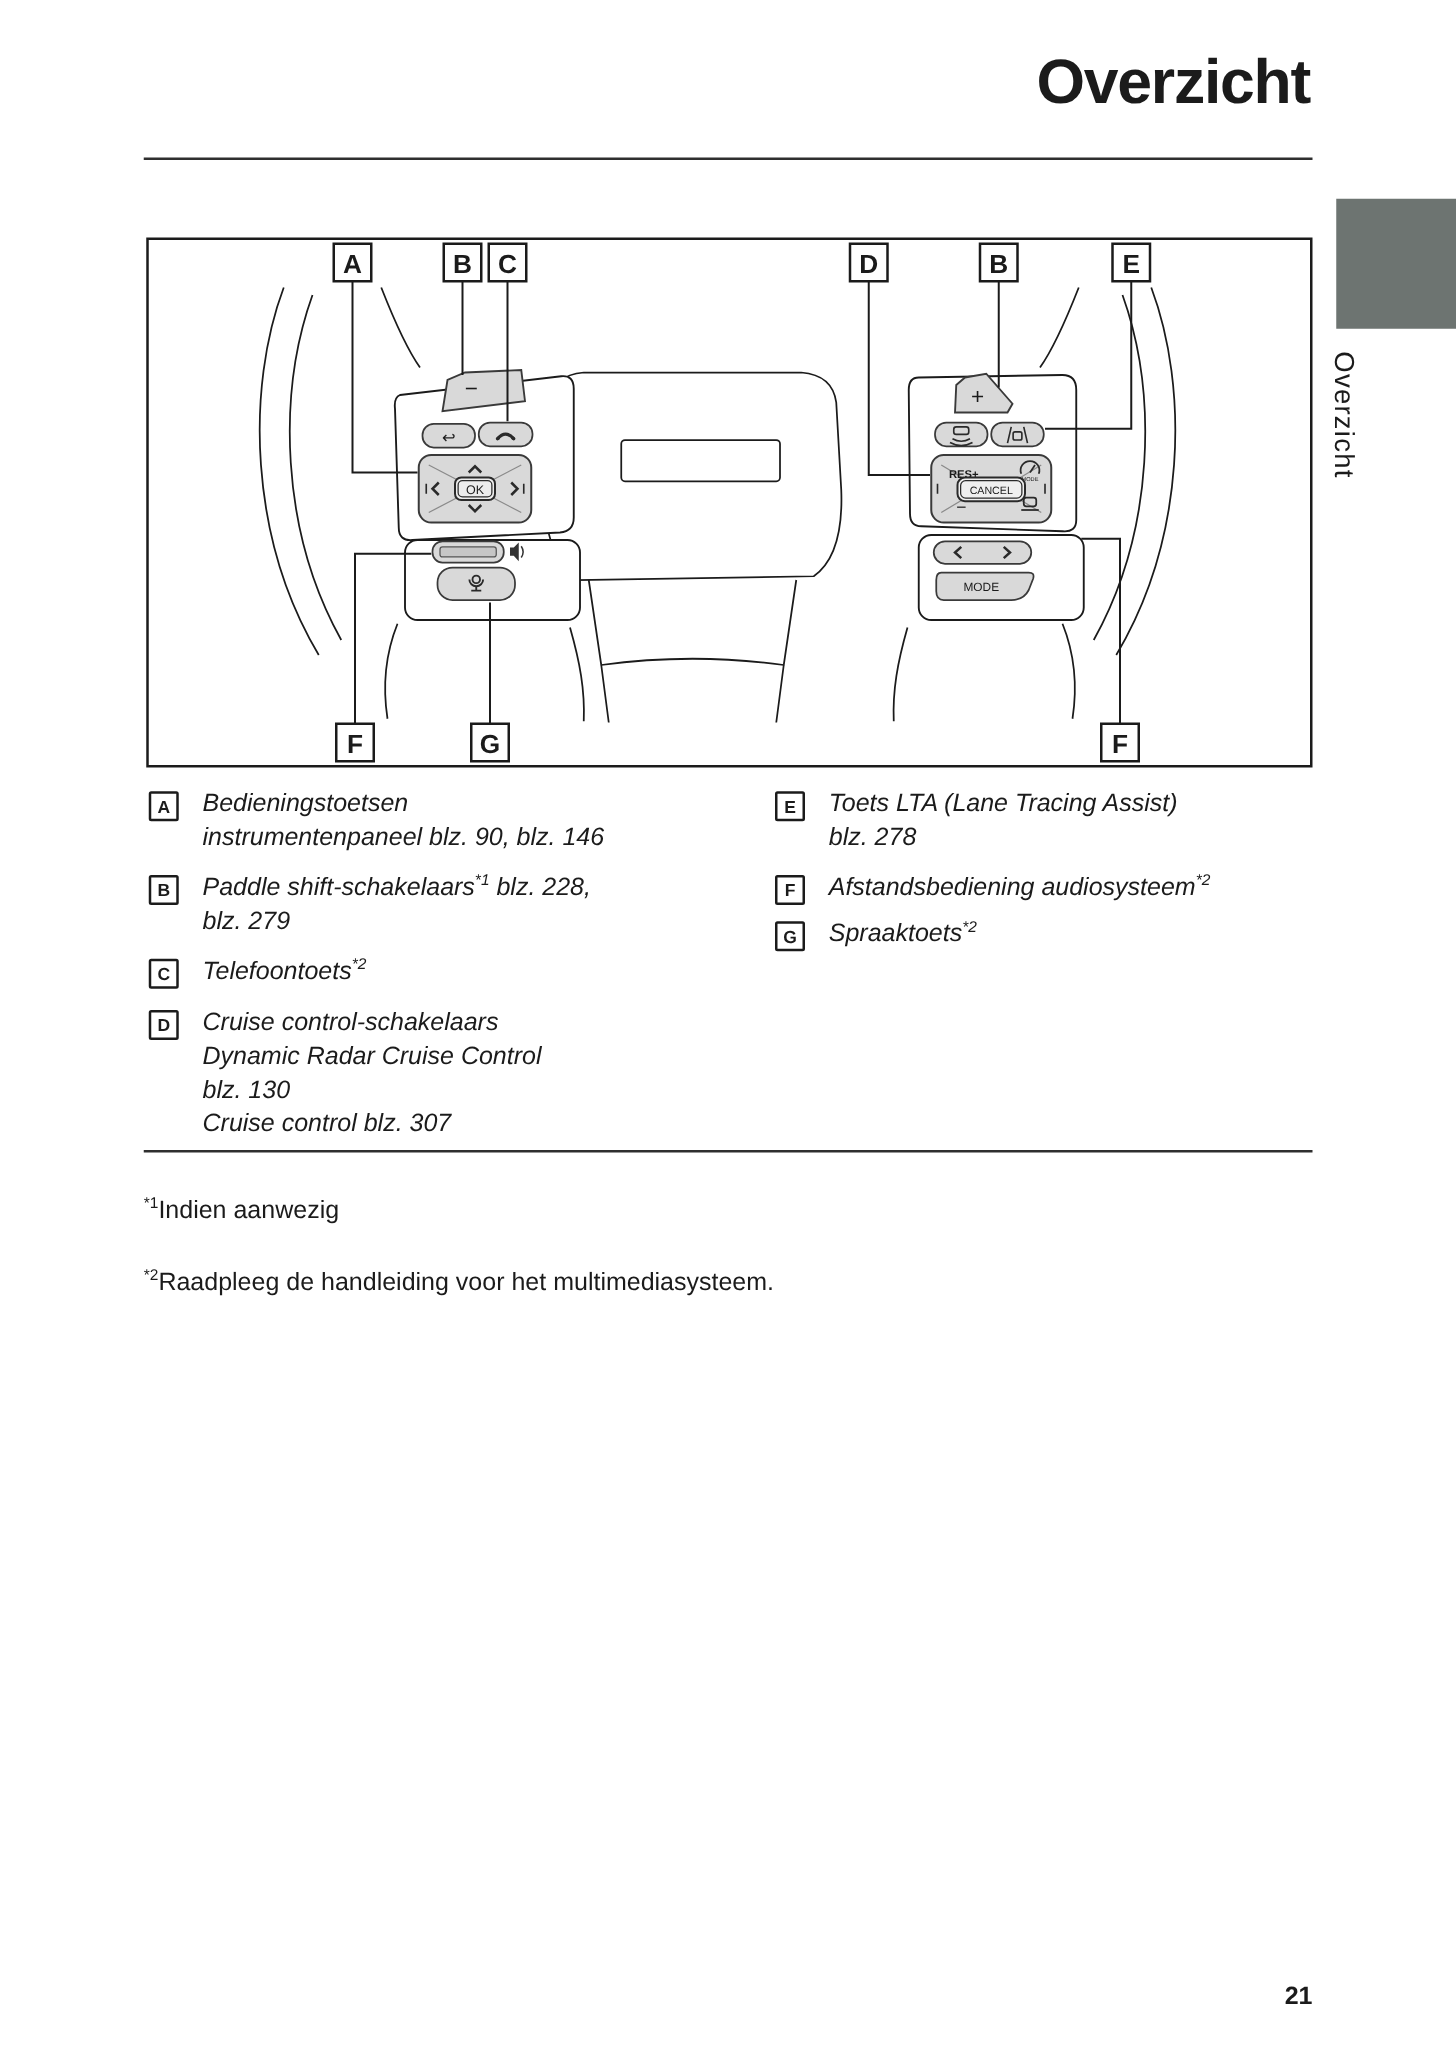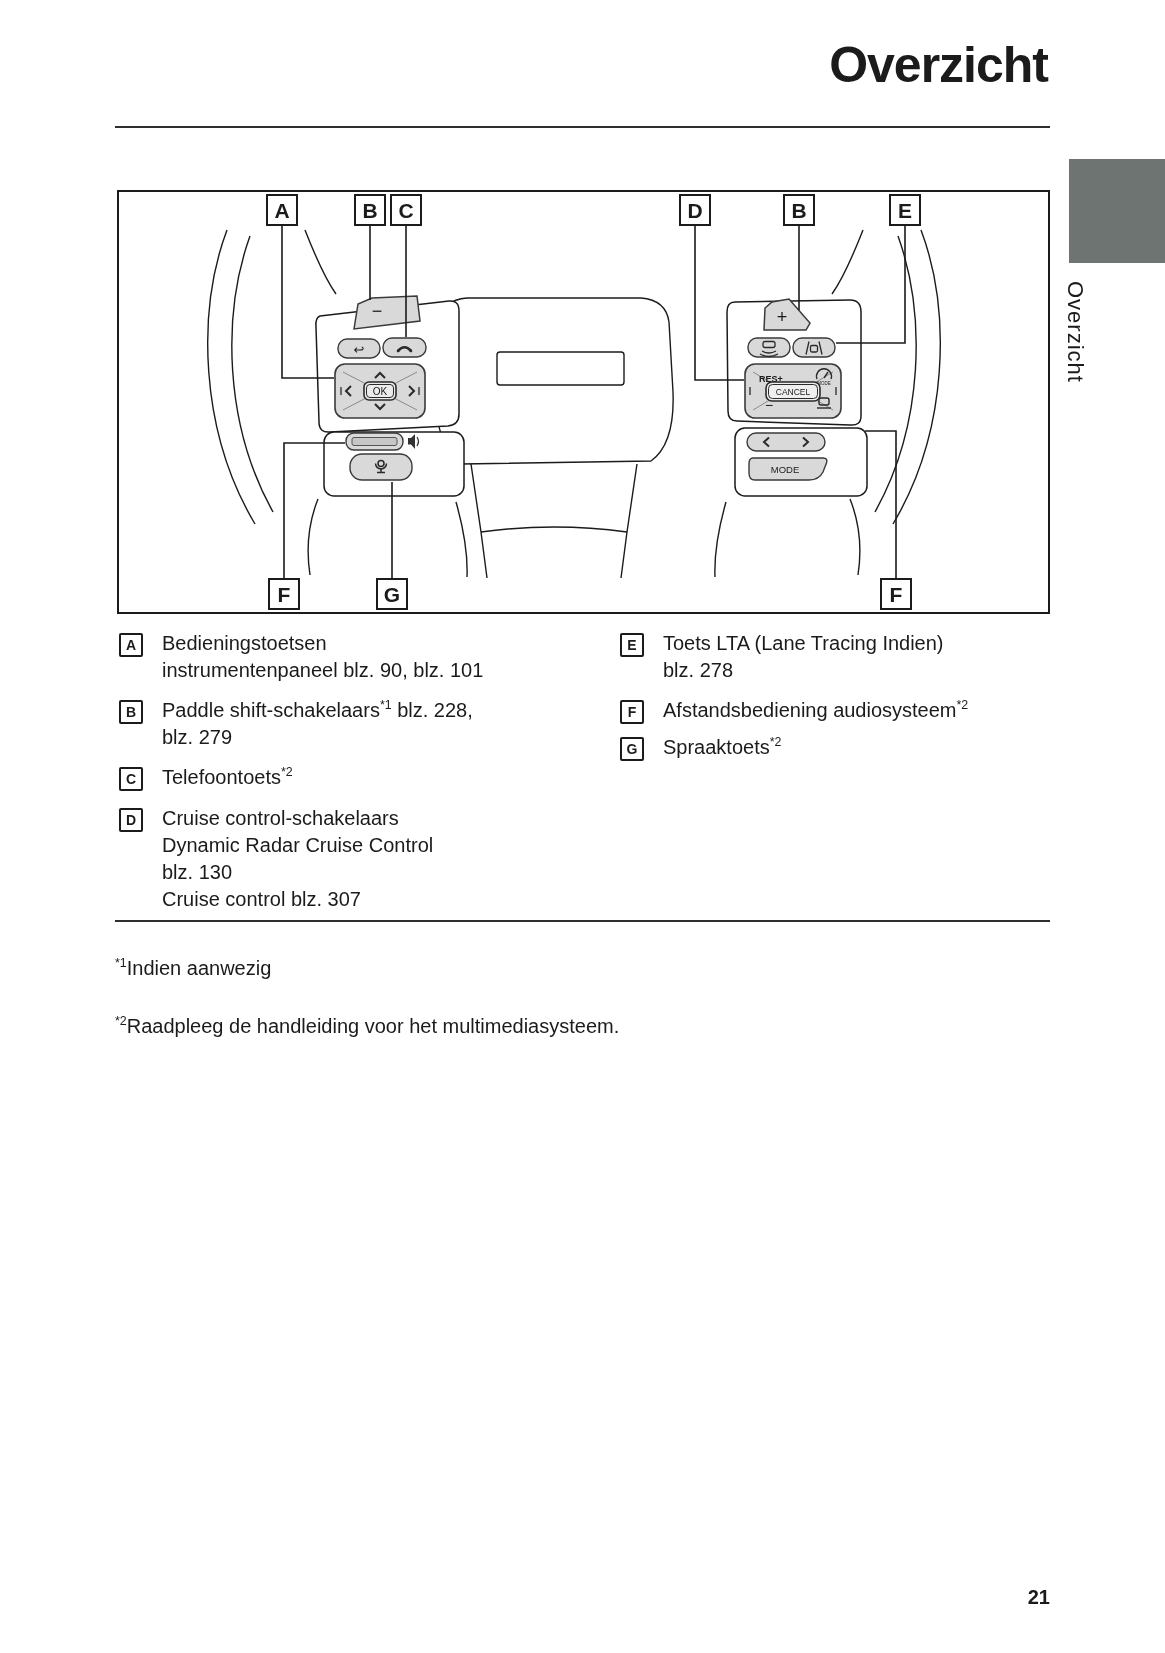--- a/index.html
+++ b/index.html
@@ -14,21 +14,21 @@
   .chapter-tab{left:1069px;top:159px;width:96px;height:104px;background:#6d7471;}
   .side-label{left:1062px;top:281px;writing-mode:vertical-rl;text-orientation:mixed;font-size:22px;letter-spacing:1px;}
   
   .diagram{left:117px;top:190px;width:929px;height:420px;border:2px solid #1b1b1b;background:#fff;}
   .diagram svg{display:block;width:100%;height:100%;}
   svg text{font-family:"Liberation Sans",sans-serif;fill:#1b1b1b;}
   .callout-letter{font-size:21px;font-weight:bold;}
   
   .legend-row{display:flex;align-items:flex-start;}
   .kbox{flex:0 0 auto;width:20px;height:20px;border:2px solid #1b1b1b;border-radius:2px;display:flex;align-items:center;justify-content:center;font-size:14px;font-weight:bold;margin-top:3px;}
-  .ltext{font-size:20px;line-height:27px;}
+  .ltext{font-size:20px;line-height:27px;font-style:italic;}
   .ltext span{display:block;}
   .col-left .kbox{margin-right:19px;}
   .col-right .kbox{margin-right:19px;}
   sup{font-size:62%;vertical-align:super;line-height:0;}
   .footnote{font-size:20px;line-height:27px;}
   .page-number{top:1586px;right:115px;font-size:20px;font-weight:bold;text-align:right;}
 </style>
 </head>
 <body>
 
@@ -209,21 +209,21 @@
           <text class="callout-letter" x="777" y="410" text-anchor="middle">F</text>
         </g>
   </g>
 </svg>
 </div>
 
 <div class="abs legend-row col-left" style="left:119px;top:630px;width:470px;">
   <div class="kbox">A</div>
   <div class="ltext">
     <span>Bedieningstoetsen</span>
-    <span>instrumentenpaneel blz. 90, blz. 101</span>
+    <span>instrumentenpaneel blz. 90, blz. 146</span>
   </div>
 </div>
 
 <div class="abs legend-row col-left" style="left:119px;top:697px;width:470px;">
   <div class="kbox">B</div>
   <div class="ltext">
     <span><span style="display:inline">Paddle shift-schakelaars</span><sup>*1</sup><span style="display:inline"> blz. 228,</span></span>
     <span>blz. 279</span>
   </div>
 </div>
@@ -241,21 +241,21 @@
     <span>Cruise control-schakelaars</span>
     <span>Dynamic Radar Cruise Control</span>
     <span>blz. 130</span>
     <span>Cruise control blz. 307</span>
   </div>
 </div>
 
 <div class="abs legend-row col-right" style="left:620px;top:630px;width:430px;">
   <div class="kbox">E</div>
   <div class="ltext">
-    <span>Toets LTA (Lane Tracing Indien)</span>
+    <span>Toets LTA (Lane Tracing Assist)</span>
     <span>blz. 278</span>
   </div>
 </div>
 
 <div class="abs legend-row col-right" style="left:620px;top:697px;width:430px;">
   <div class="kbox">F</div>
   <div class="ltext">
     <span><span style="display:inline">Afstandsbediening audiosysteem</span><sup>*2</sup></span>
   </div>
 </div>

